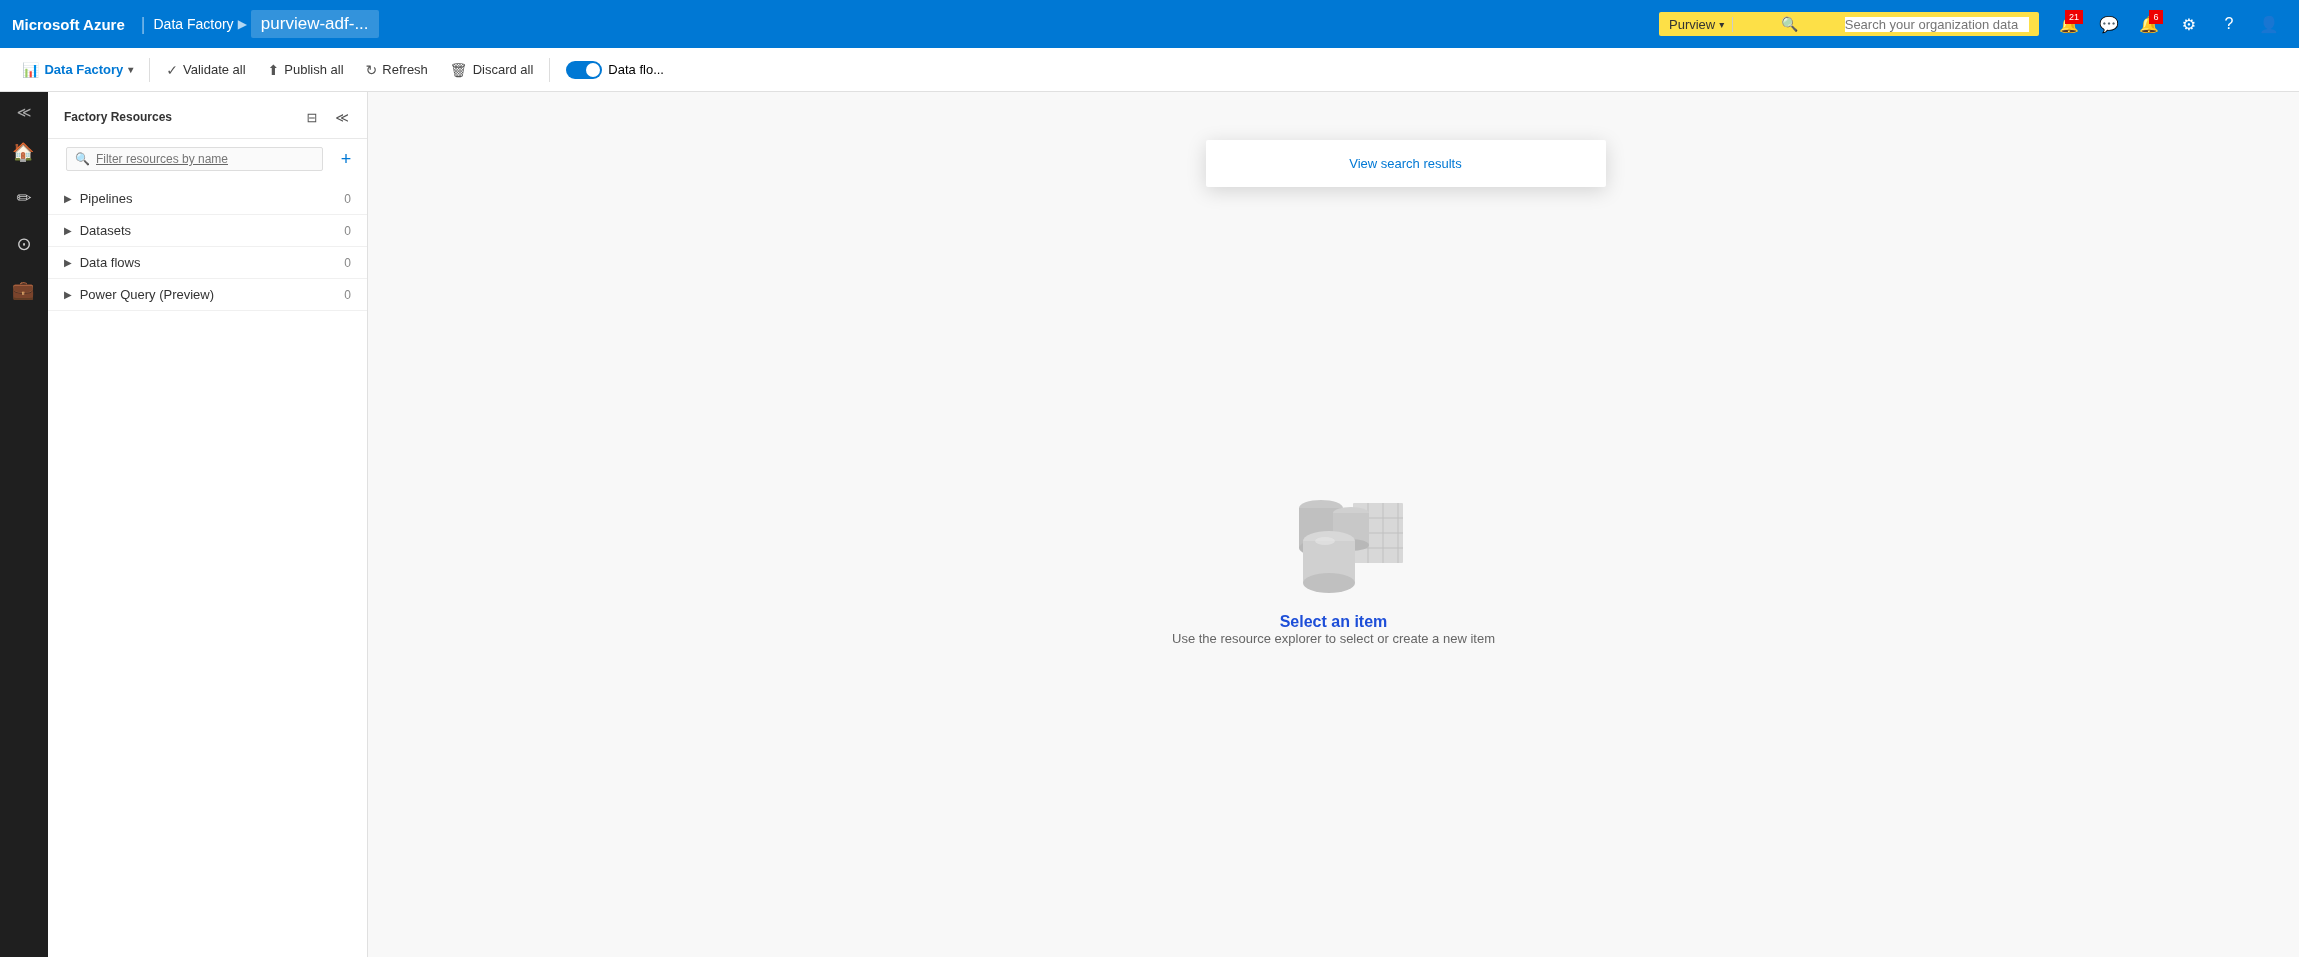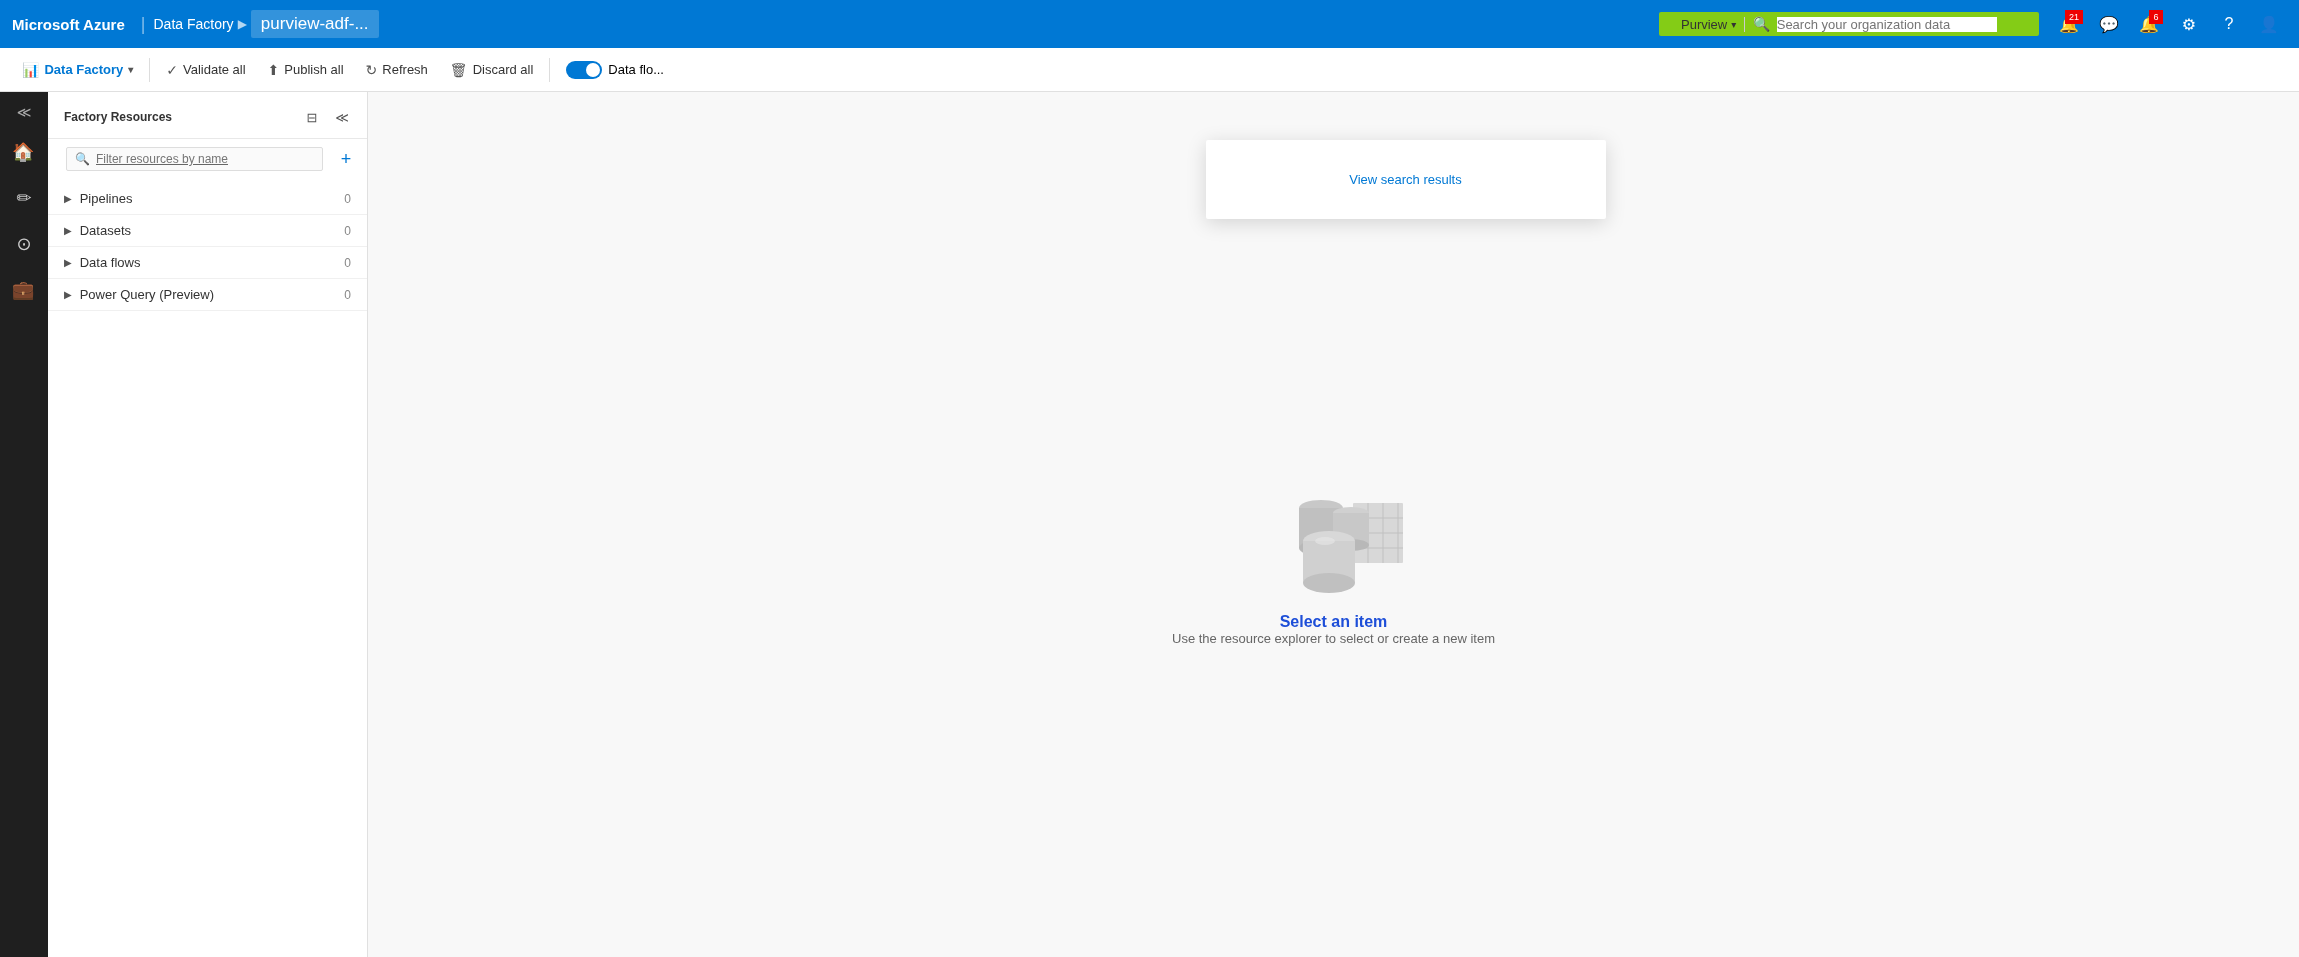--- a/index.html
+++ b/index.html
@@ -24,25 +24,26 @@
       padding: 4px 10px;
       border-radius: 2px;
       font-size: 17px;
       color: white;
     }
     .top-nav .chevron-right { font-size: 12px; margin: 0 4px; color: rgba(255,255,255,0.7); }
     .search-area {
       display: flex;
       align-items: center;
       margin-left: auto;
-      background: #84cc16;
-      border-radius: 2px;
-      padding: 4px 22px;
+      background: #fde047;
+      border-radius: 2px;
+      padding: 4px 10px;
       width: 380px;
       position: relative;
+      gap: 40px;
     }
     .search-area .purview-selector {
       display: flex;
       align-items: center;
       color: #333;
       font-size: 13px;
       padding-right: 8px;
       border-right: 1px solid #ccc;
       margin-right: 8px;
       cursor: pointer;
@@ -262,21 +263,21 @@
     .search-dropdown {
       position: absolute;
       top: 48px;
       left: 50%;
       transform: translateX(-32%);
       width: 400px;
       background: white;
       box-shadow: 0 4px 20px rgba(0,0,0,0.15);
       border-radius: 2px;
       z-index: 200;
-      padding: 24px;
+      padding: 8px;
     }
     .search-dropdown .view-results {
       text-align: center;
       color: #0078d4;
       font-size: 13px;
       cursor: pointer;
       padding: 8px;
     }
 
     

